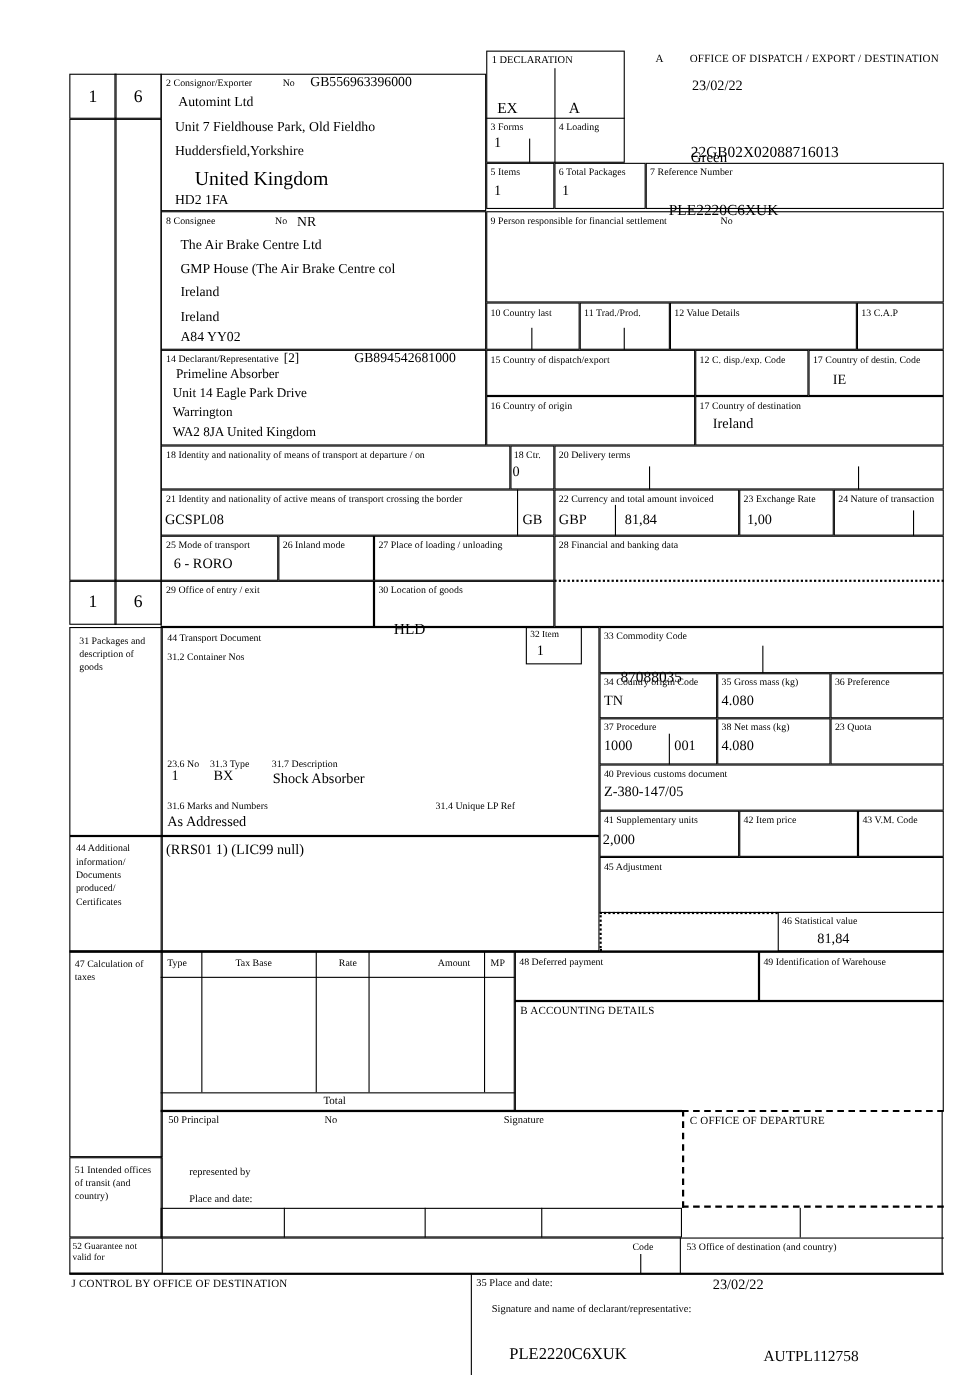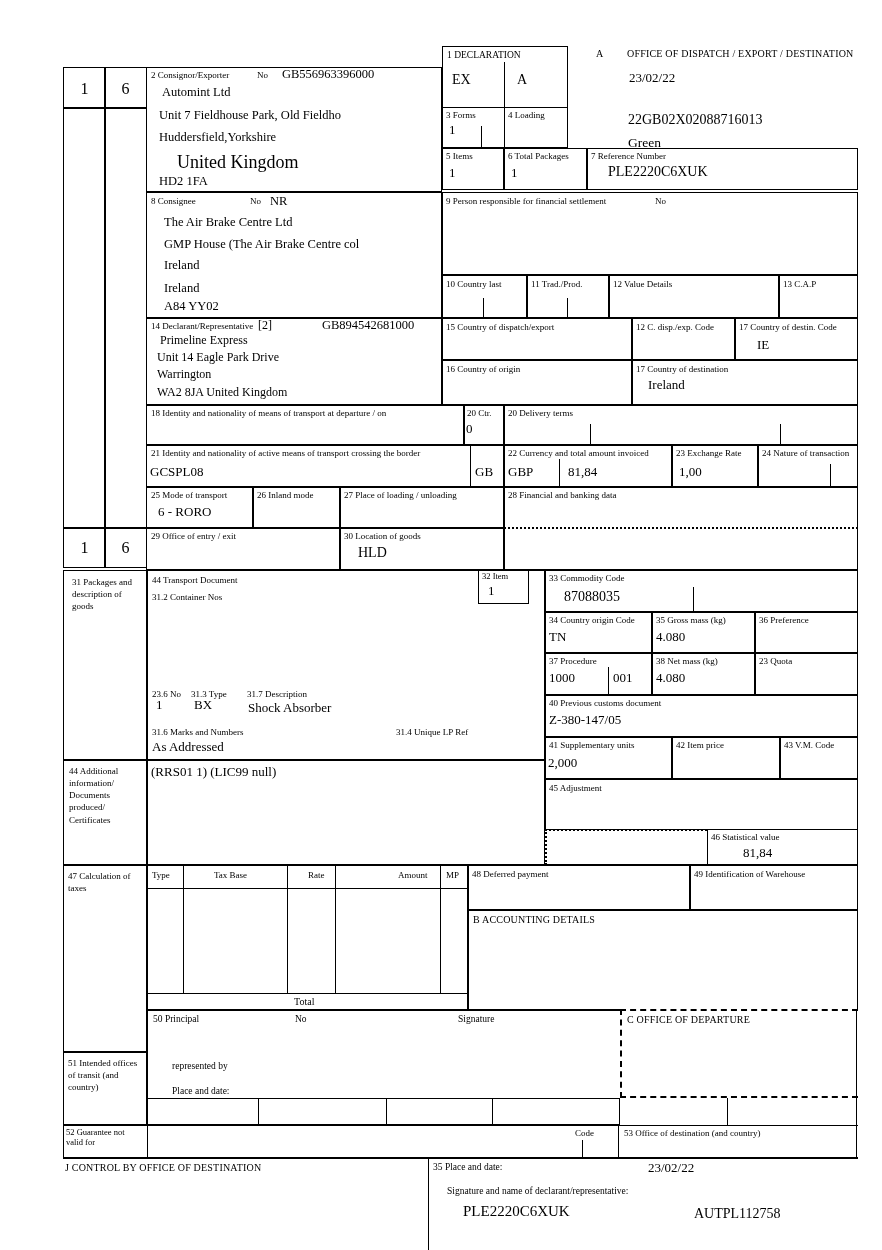--- a/index.html
+++ b/index.html
@@ -2,21 +2,21 @@
 <html><head>
 <meta charset="utf-8">
 <style>
   html,body{margin:0;padding:0;background:#fff;}
   #page{position:relative;width:882px;height:1250px;background:#ffffff;
         font-family:"Liberation Serif","DejaVu Serif",serif;color:#000;overflow:hidden;}
   .bx{position:absolute;box-sizing:border-box;border:1.5px solid #000;}
   .lb{position:absolute;font-size:9px;line-height:1.12;white-space:nowrap;}
   .lbw{position:absolute;font-size:9px;line-height:1.35;white-space:normal;}
   .vl{position:absolute;font-size:13px;white-space:nowrap;}
-  .vlg{position:absolute;font-size:14px;white-space:nowrap;}
+  .vlg{position:absolute;font-size:14px;white-space:nowrap;margin-top:20px;}
   .hdr{position:absolute;font-size:10px;letter-spacing:.2px;white-space:nowrap;}
   .hl{position:absolute;border-top:1.5px solid #000;}
   .hl2{position:absolute;border-top:2.5px solid #000;}
   .vln{position:absolute;border-left:1.5px solid #000;}
   .doth{position:absolute;border-top:2px dotted #000;}
   .dotv{position:absolute;border-left:2px dotted #000;}
   .dashh{position:absolute;border-top:2px dashed #000;}
   .dashv{position:absolute;border-left:2px dashed #000;}
   .mnum{position:absolute;font-size:16px;width:100%;text-align:center;}
 </style>
@@ -99,42 +99,42 @@
   <div class="vln" style="left:567px;top:298px;height:20px"></div>
   <div class="bx" style="left:609px;top:275px;width:170px;height:43px"></div>
   <span class="lb" style="left:613px;top:279px">12 Value Details</span>
   <div class="bx" style="left:779px;top:275px;width:79px;height:43px"></div>
   <span class="lb" style="left:783px;top:279px">13 C.A.P</span>
 
   <div class="bx" style="left:146px;top:318px;width:296px;height:87px"></div>
   <span class="lb" style="left:151px;top:321px">14 Declarant/Representative</span>
   <span class="vl" style="left:258px;top:318px;font-size:12px">[2]</span>
   <span class="vl" style="left:322px;top:318px;font-size:12.5px">GB894542681000</span>
-  <span class="vl" style="left:160px;top:333px;font-size:12px">Primeline Express</span>
+  <span class="vl" style="left:160px;top:333px;font-size:12px">Primeline Absorber</span>
   <span class="vl" style="left:157px;top:350px;font-size:12px">Unit 14 Eagle Park Drive</span>
   <span class="vl" style="left:157px;top:367px;font-size:12px">Warrington</span>
   <span class="vl" style="left:157px;top:385px;font-size:12px">WA2 8JA United Kingdom</span>
 
   <div class="bx" style="left:442px;top:318px;width:190px;height:42px"></div>
   <span class="lb" style="left:446px;top:322px">15 Country of dispatch/export</span>
   <div class="bx" style="left:632px;top:318px;width:103px;height:42px"></div>
   <span class="lb" style="left:636px;top:322px">12 C. disp./exp. Code</span>
   <div class="bx" style="left:735px;top:318px;width:123px;height:42px"></div>
   <span class="lb" style="left:739px;top:322px">17 Country of destin. Code</span>
   <span class="vl" style="left:757px;top:337px">IE</span>
   <div class="bx" style="left:442px;top:360px;width:190px;height:45px"></div>
   <span class="lb" style="left:446px;top:364px">16 Country of origin</span>
   <div class="bx" style="left:632px;top:360px;width:226px;height:45px"></div>
   <span class="lb" style="left:636px;top:364px">17 Country of destination</span>
   <span class="vl" style="left:648px;top:377px">Ireland</span>
 
   <div class="bx" style="left:146px;top:405px;width:318px;height:40px"></div>
   <span class="lb" style="left:151px;top:408px">18 Identity and nationality of means of transport at departure / on</span>
   <div class="bx" style="left:464px;top:405px;width:40px;height:40px"></div>
-  <span class="lb" style="left:467px;top:408px">20 Ctr.</span>
+  <span class="lb" style="left:467px;top:408px">18 Ctr.</span>
   <span class="vl" style="left:466px;top:421px">0</span>
   <div class="bx" style="left:504px;top:405px;width:354px;height:40px"></div>
   <span class="lb" style="left:508px;top:408px">20 Delivery terms</span>
   <div class="vln" style="left:590px;top:424px;height:21px"></div>
   <div class="vln" style="left:780px;top:424px;height:21px"></div>
 
   <div class="bx" style="left:146px;top:445px;width:358px;height:42px"></div>
   <span class="lb" style="left:151px;top:448px">21 Identity and nationality of active means of transport crossing the border</span>
   <span class="vl" style="left:150px;top:464px">GCSPL08</span>
   <div class="vln" style="left:470px;top:445px;height:42px"></div>

